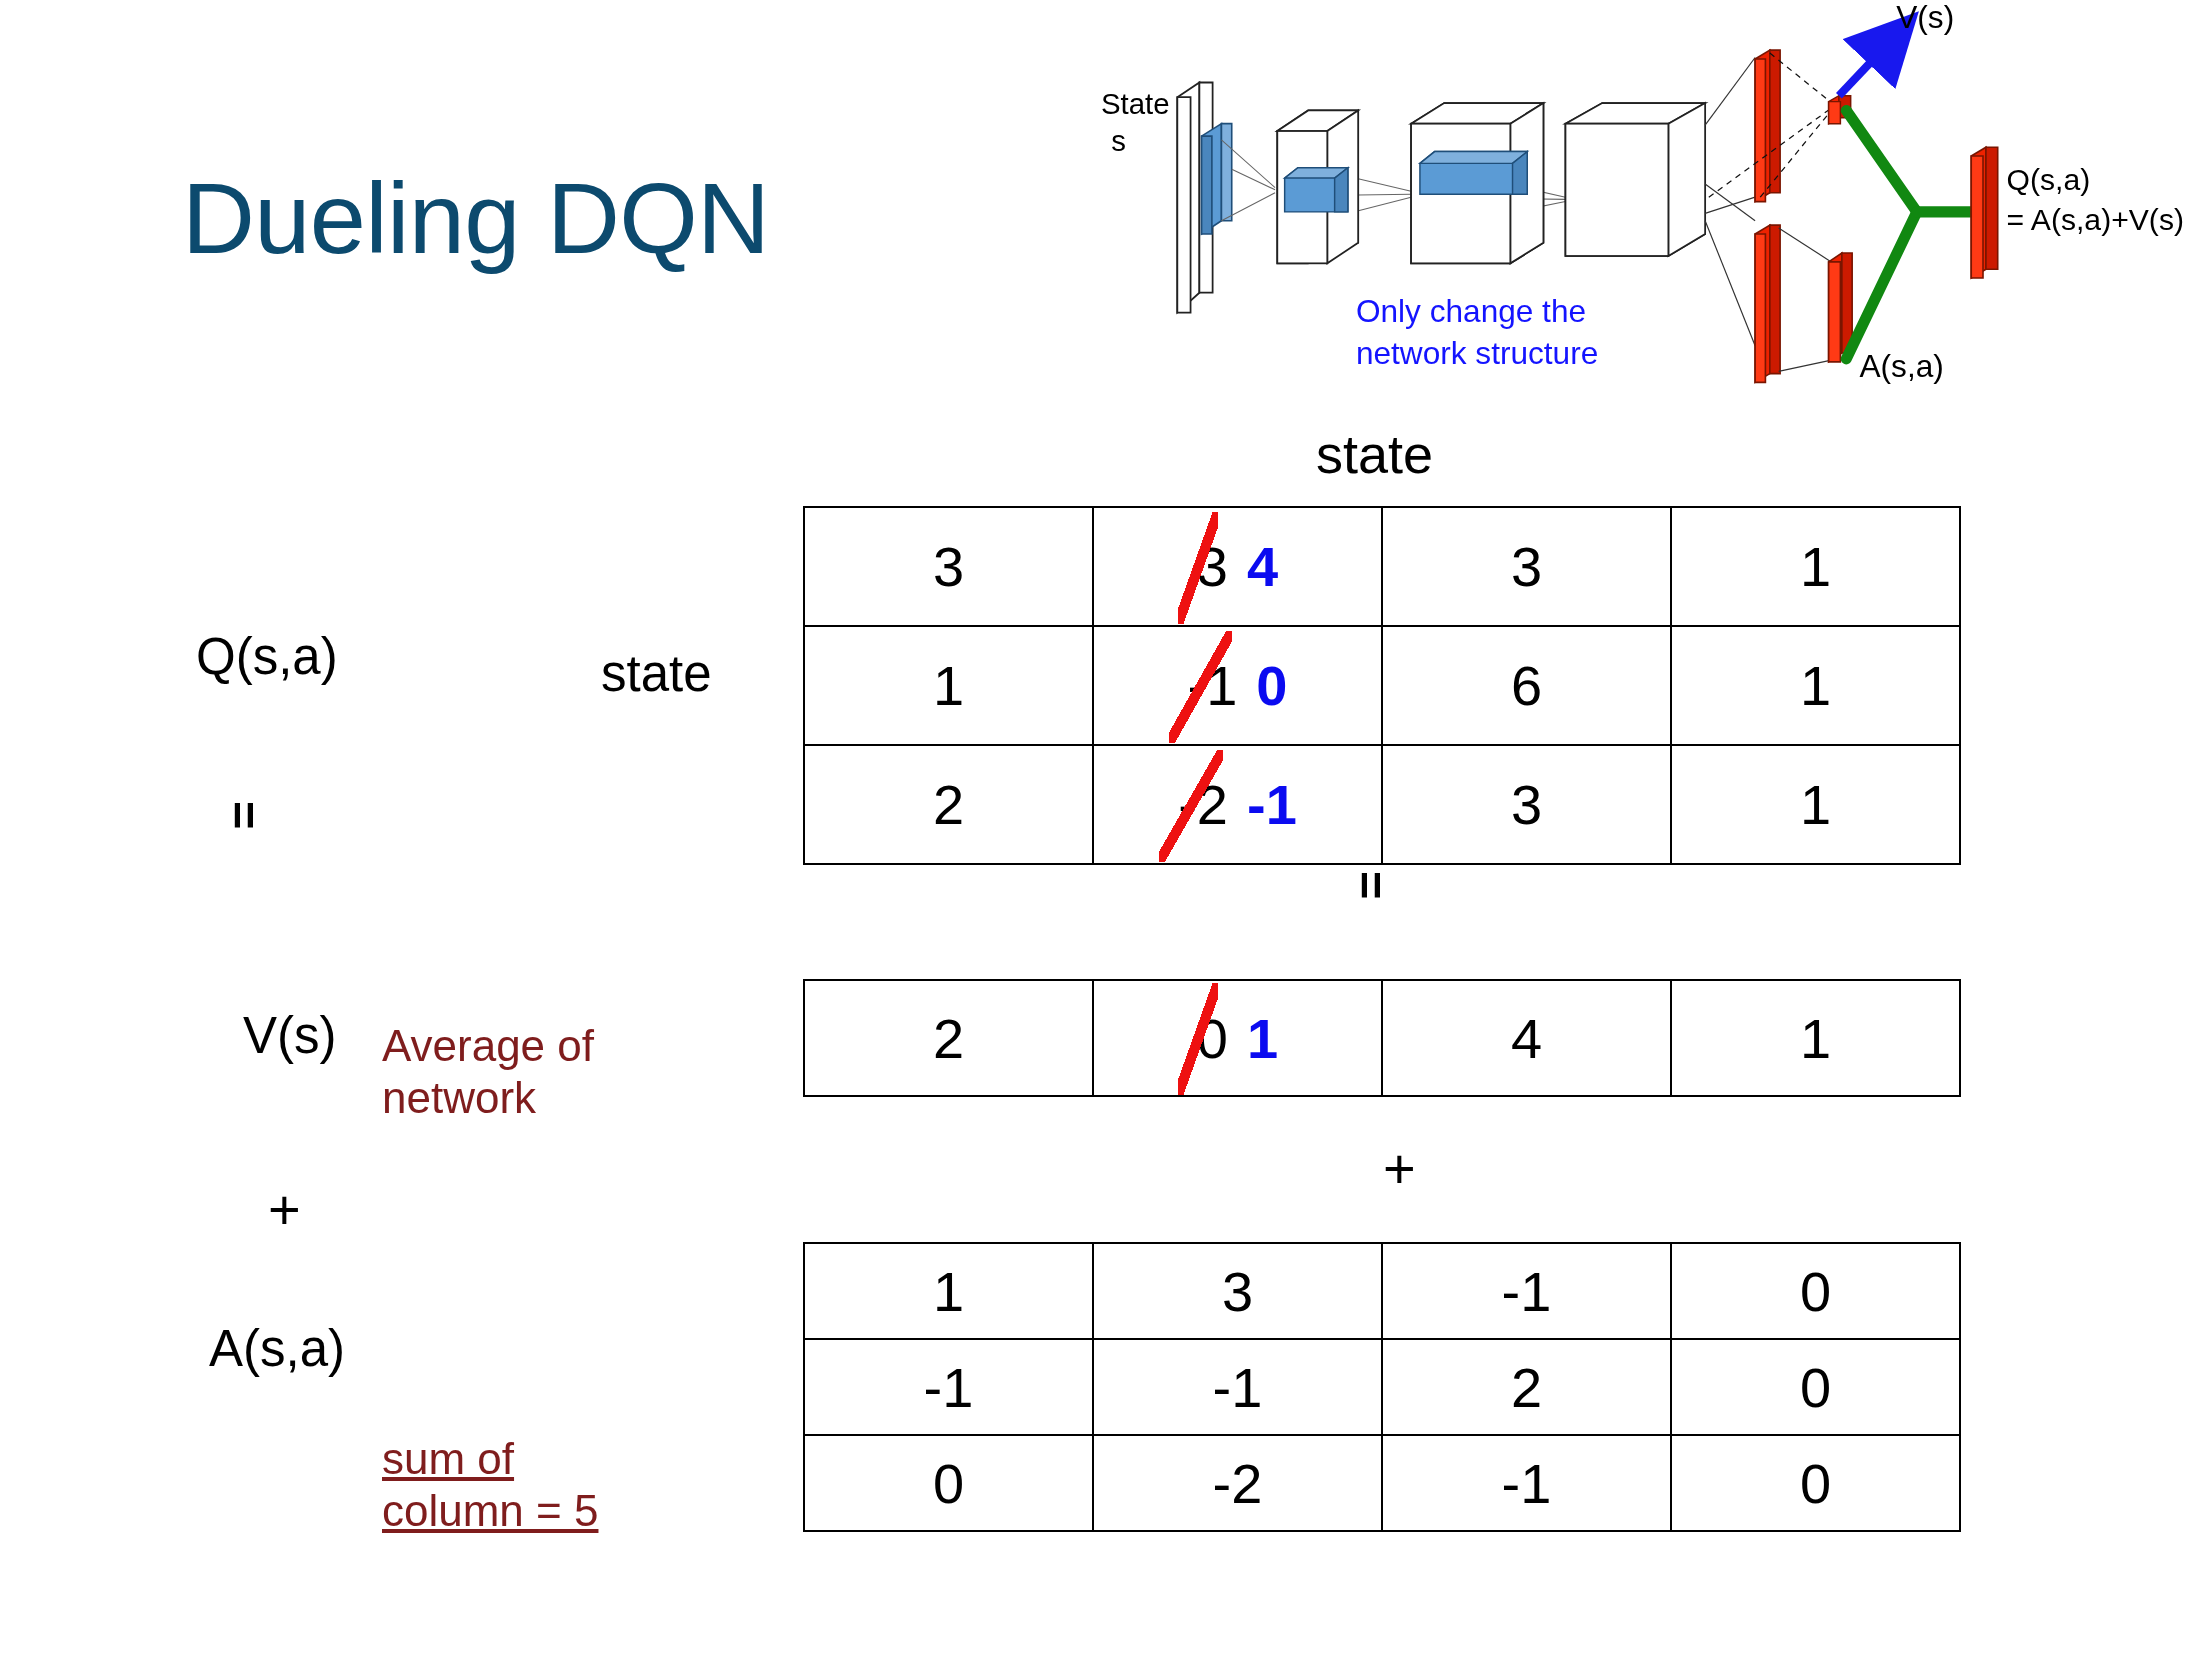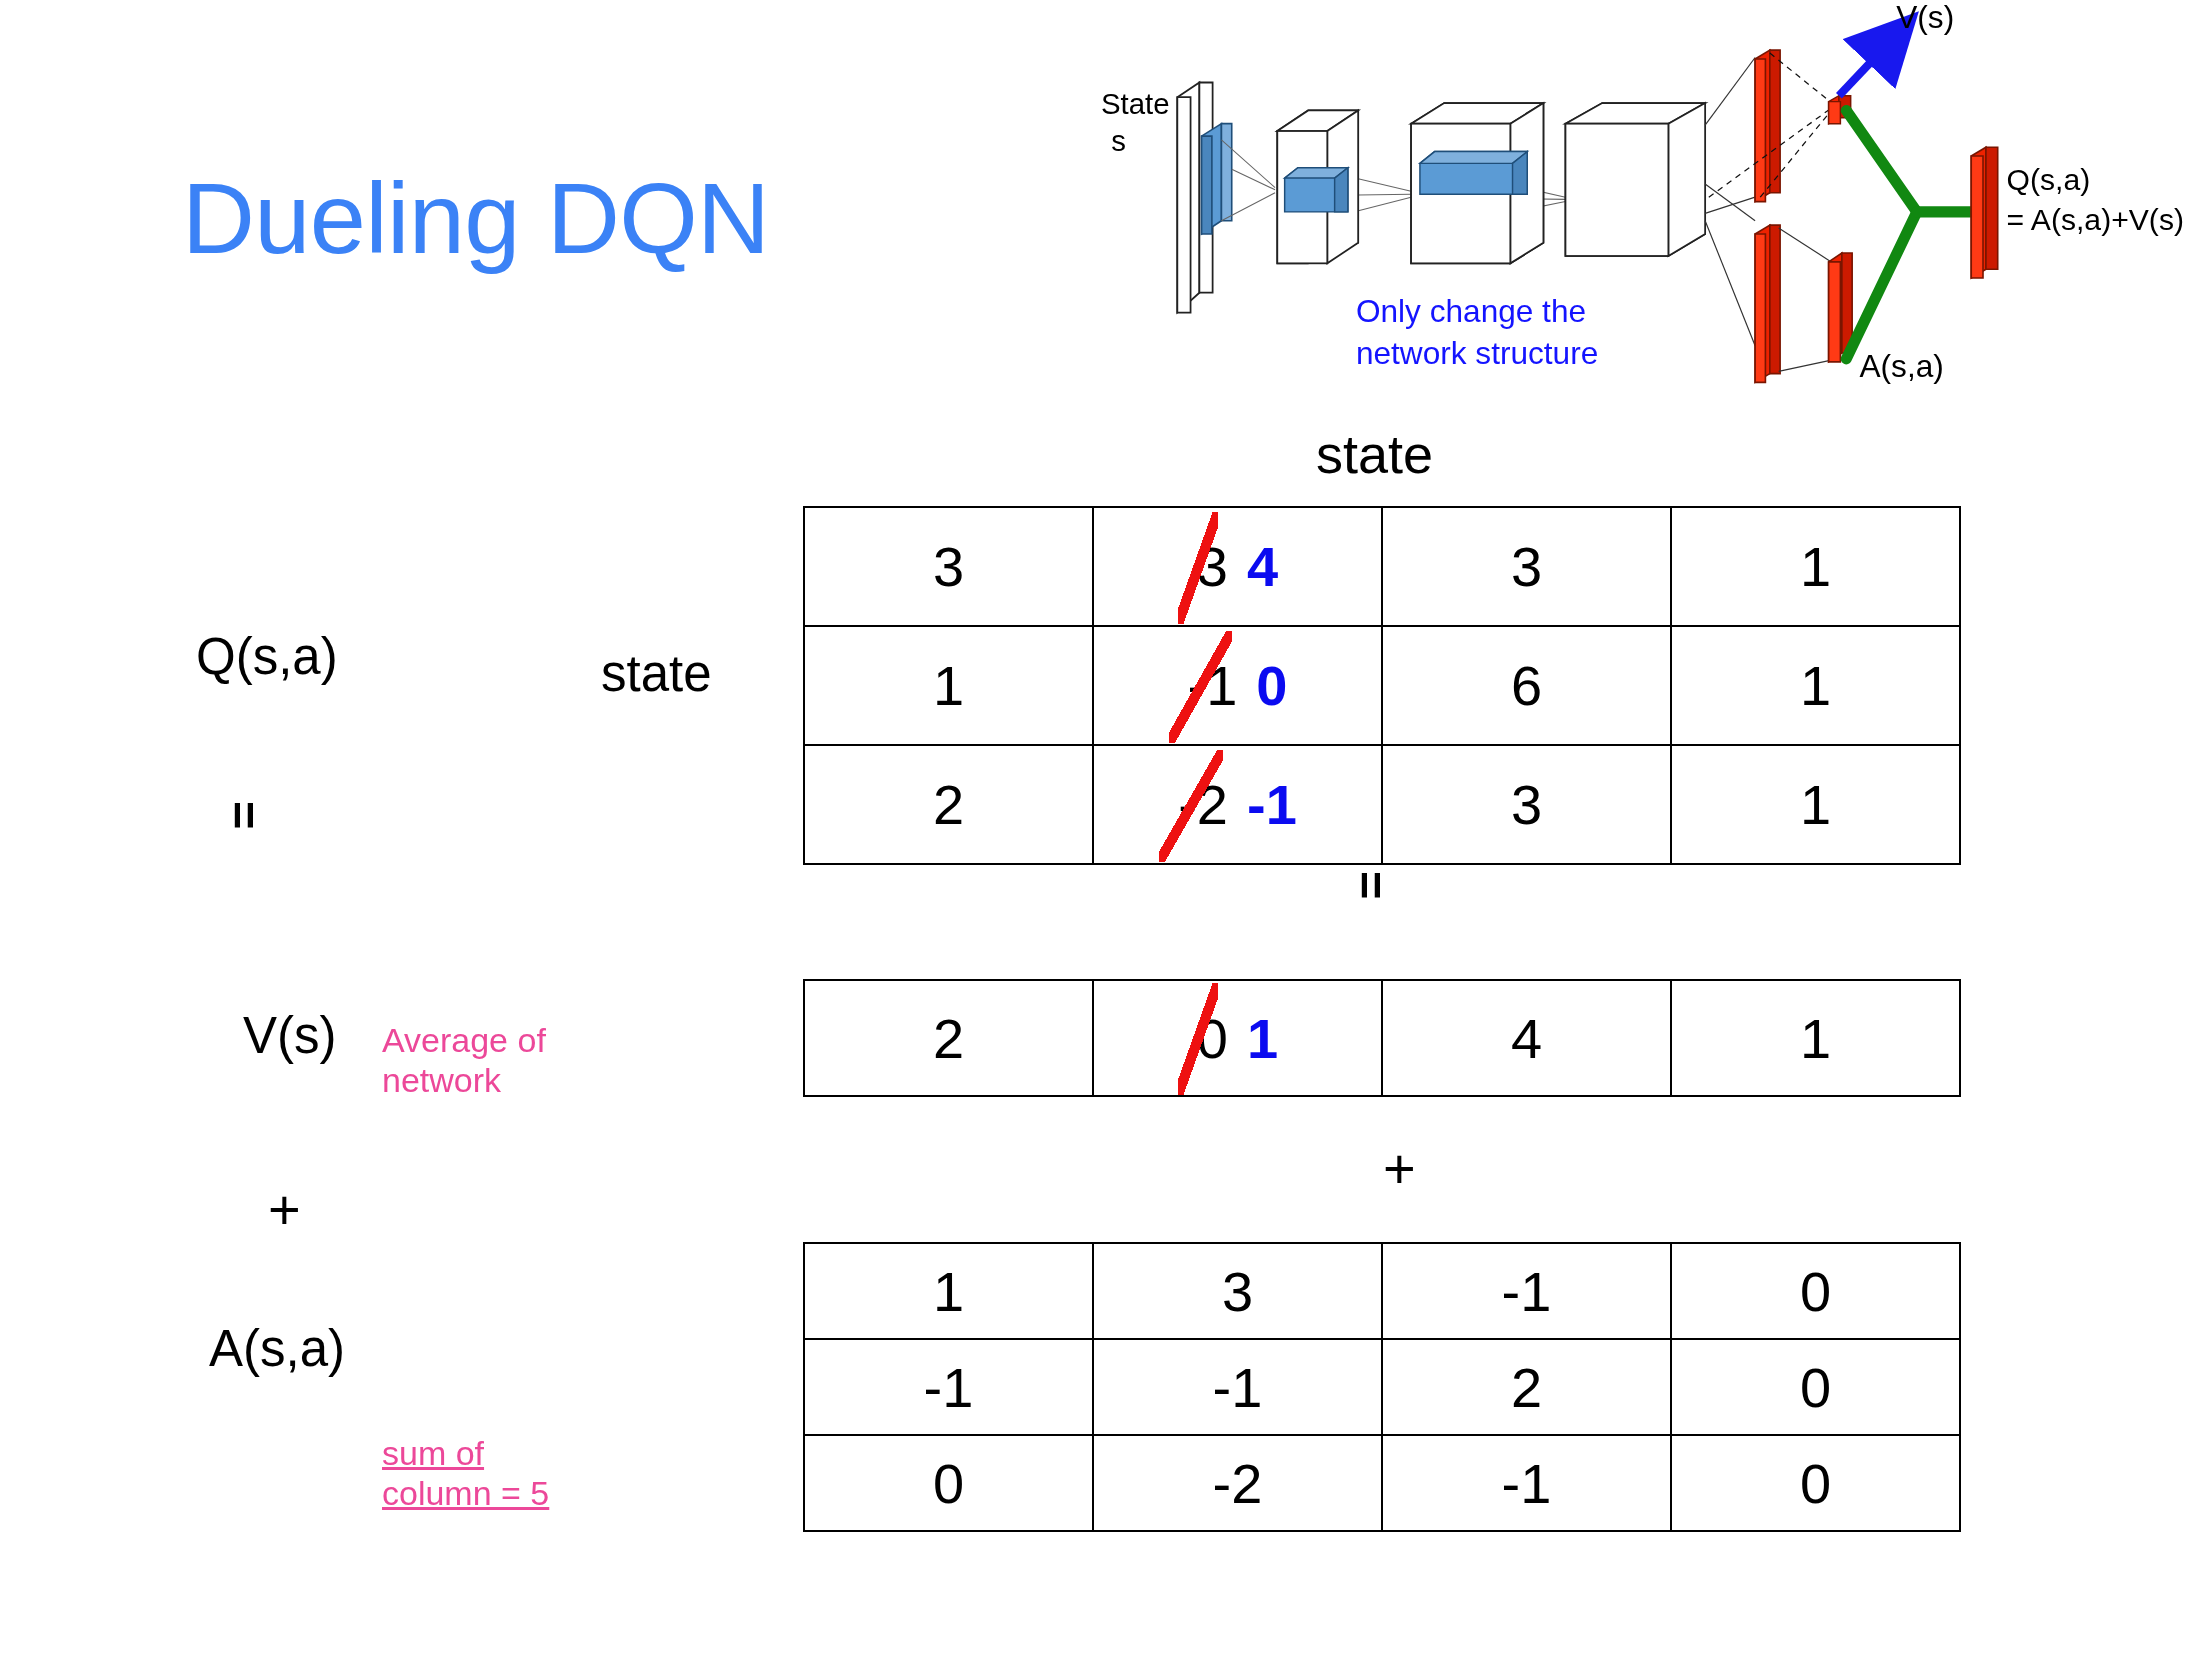--- a/index.html
+++ b/index.html
@@ -8,32 +8,32 @@
     font-family:"Liberation Sans",sans-serif;
     color:#000;overflow:hidden;position:relative;
   }
   .abs{position:absolute;}
 
   
   #title{
     left:182px;top:168px;
     font-size:101px;line-height:1;
     font-weight:400;letter-spacing:-0.7px;
-    color:#3b82f6;white-space:nowrap;
+    color:#0c4a6e;white-space:nowrap;
   }
 
   
   #diagram{left:1095px;top:0px;width:1110px;height:412px;}
   #diagram svg{display:block;}
   .dgtxt{font-family:"Liberation Sans",sans-serif;fill:#000;}
   .dgtxt-blue{font-family:"Liberation Sans",sans-serif;fill:#1414ff;}
 
   
   .lbl{font-size:51px;line-height:1;white-space:nowrap;color:#000;}
-  .lbl-blue{font-size:34px;line-height:1.18;white-space:nowrap;color:#ec4899;}
+  .lbl-blue{font-size:44px;line-height:1.18;white-space:nowrap;color:#7f1d1d;}
 
   #state-label{left:1316px;top:427px;font-size:54px;}
   #q-label{left:196px;top:631px;}
   #action-label{left:601px;top:648px;}
   #eq1{left:268px;top:801px;font-size:49px;font-weight:700;
        transform:rotate(90deg);transform-origin:left top;}
   #eq2{left:1395px;top:871px;font-size:49px;font-weight:700;
        transform:rotate(90deg);transform-origin:left top;}
   #v-label{left:243px;top:1010px;}
   #avg-label{left:382px;top:1020px;}

